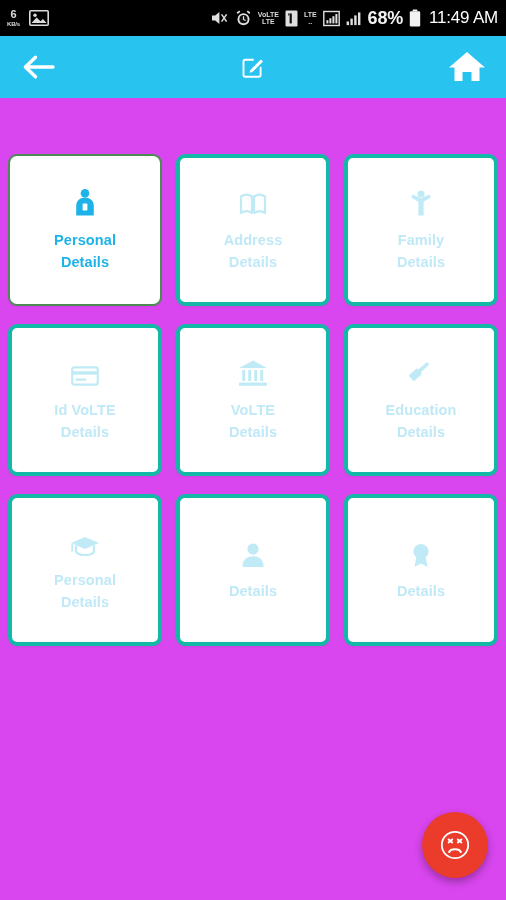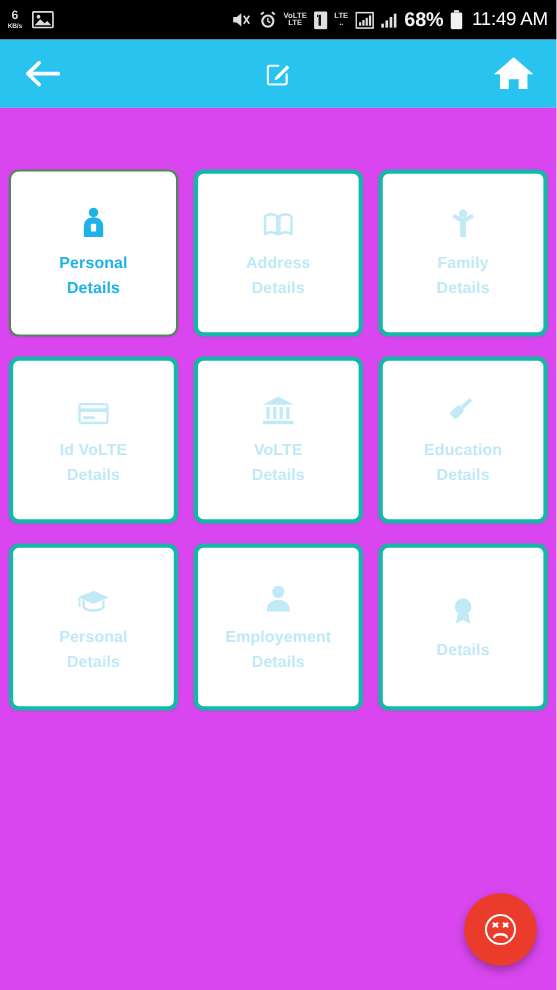--- a/index.html
+++ b/index.html
@@ -334,21 +334,20 @@
     </div>
 
     <div class="card">
       <div class="card-icon icon-dim">
         <svg width="24" height="26" viewBox="0 0 24 26">
           <circle cx="12" cy="7" r="5.6" fill="#6ccfe8"></circle>
           <path d="M12 14.2 C5.6 14.2 1.6 18.2 1.6 23.2 V25 H22.4 V23.2 C22.4 18.2 18.4 14.2 12 14.2 Z" fill="#6ccfe8"></path>
         </svg>
       </div>
       <div class="card-label">
-        <div>Employement</div>
         <div>Details</div>
       </div>
     </div>
 
     <div class="card">
       <div class="card-icon icon-dim">
         <svg width="24" height="26" viewBox="0 0 24 26">
           <circle cx="12" cy="9.6" r="7.6" fill="#6ccfe8"></circle>
           <path d="M7.2 16 L5.4 25 L12 21.6 L18.6 25 L16.8 16 Z" fill="#6ccfe8"></path>
         </svg>

